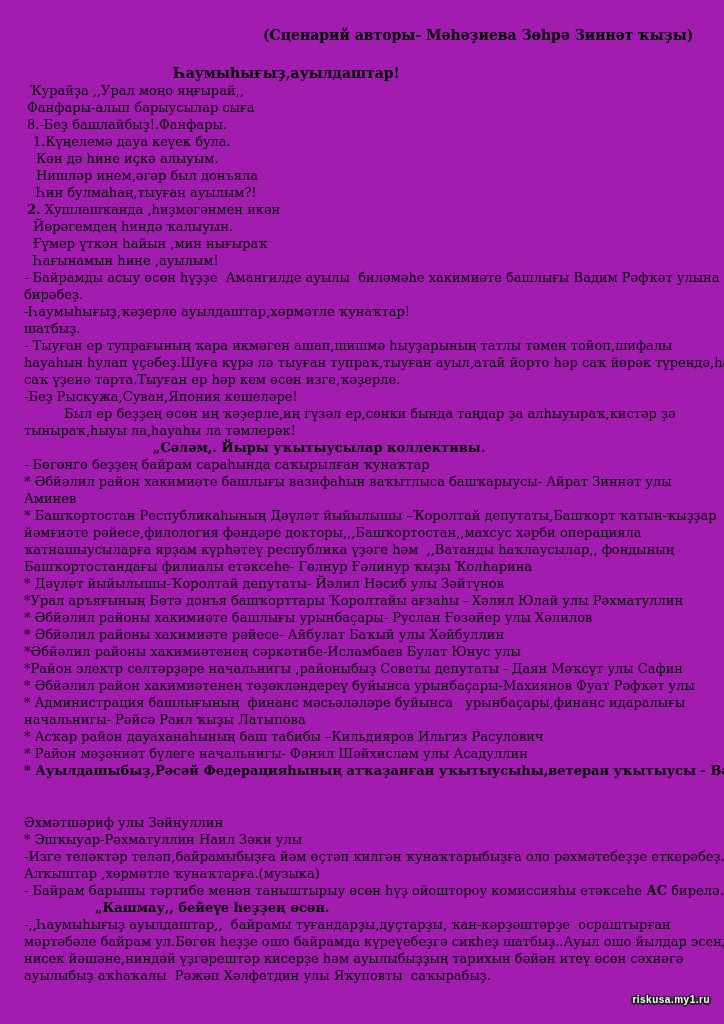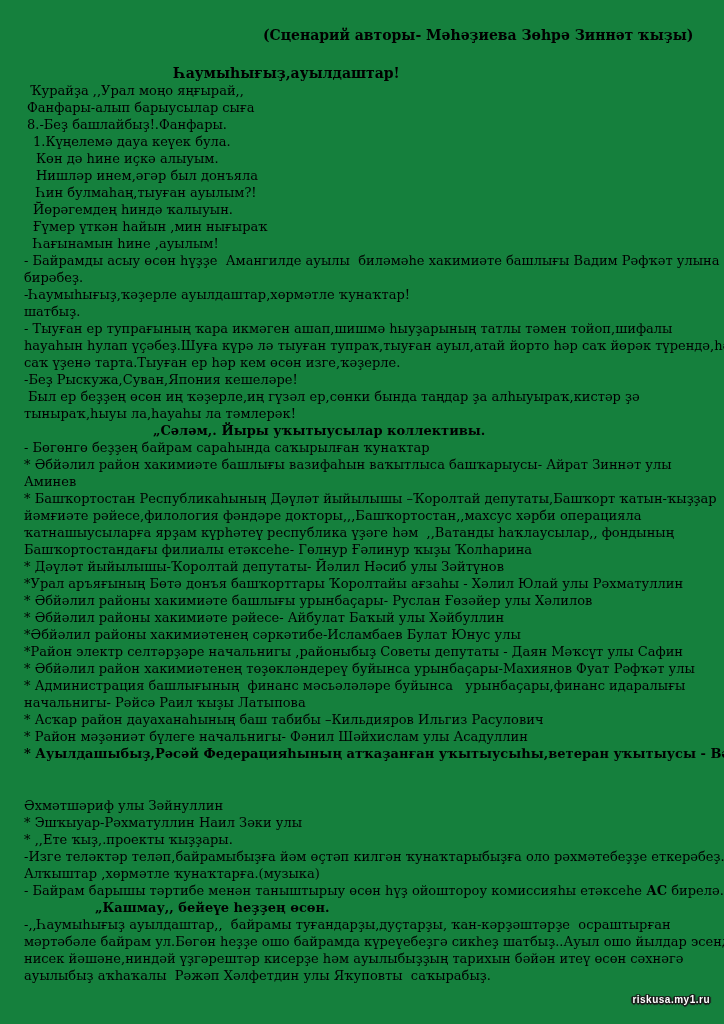--- a/index.html
+++ b/index.html
@@ -8,21 +8,21 @@
     background: #ffffff;
     overflow: hidden;
     position: relative;
     font-family: "DejaVu Serif", "Liberation Serif", serif;
     color: #000000;
   }
   .page {
     position: absolute;
     left: 0; top: 0;
     width: 724px; height: 1024px;
-    background: #15803d;
+    background: #a21caf;
   }
   .doc-body {
     position: absolute;
     top: 26px; left: 0;
     width: 724px;
   }
   .line {
     white-space: pre;
     font-size: 13px;
     line-height: 17px;
@@ -61,32 +61,33 @@
       <div class="line hdr" style="padding-left: 263px;"><span class="b">(Сценарий авторы- Мәһәҙиева Зөһрә Зиннәт ҡыҙы)</span></div>
       <div class="line blank" style="padding-left: 0px;"></div>
       <div class="line hdr" style="padding-left: 173px;"><span class="b">Һаумыһығыҙ,ауылдаштар!</span></div>
       <div class="line" style="padding-left: 30px;"><span>Ҡурайҙа ,,Урал моңо яңғырай,,</span></div>
       <div class="line" style="padding-left: 27px;"><span>Фанфары-алып барыусылар сыға</span></div>
       <div class="line" style="padding-left: 27px;"><span>8.-Беҙ башлайбыҙ!.Фанфары.</span></div>
       <div class="line" style="padding-left: 33px;"><span>1.Күңелемә дауа кеүек була.</span></div>
       <div class="line" style="padding-left: 36px;"><span>Көн дә һине иҫкә алыуым.</span></div>
       <div class="line" style="padding-left: 36px;"><span>Нишләр инем,әгәр был донъяла</span></div>
       <div class="line" style="padding-left: 36px;"><span>Һин булмаһаң,тыуған ауылым?!</span></div>
+      <div class="line" style="padding-left: 27px;"><span class="b">2.</span><span> Хушлашҡанда ,һиҙмәгәнмен икән</span></div>
       <div class="line" style="padding-left: 33px;"><span>Йөрәгемдең һиндә ҡалыуын.</span></div>
       <div class="line" style="padding-left: 33px;"><span>Ғүмер үткән һайын ,мин нығыраҡ</span></div>
       <div class="line" style="padding-left: 33px;"><span>Һағынамын һине ,ауылым!</span></div>
       <div class="line" style="padding-left: 24px;"><span>- Байрамды асыу өсөн һүҙҙе  Амангилде ауылы  биләмәһе хакимиәте башлығы Вадим Рәфҡәт улына</span></div>
       <div class="line" style="padding-left: 24px;"><span>бирәбеҙ.</span></div>
       <div class="line" style="padding-left: 24px;"><span>-Һаумыһығыҙ,ҡәҙерле ауылдаштар,хөрмәтле ҡунаҡтар!</span></div>
       <div class="line" style="padding-left: 24px;"><span>шатбыҙ.</span></div>
       <div class="line" style="padding-left: 24px;"><span>- Тыуған ер тупрағының ҡара икмәген ашап,шишмә һыуҙарының татлы тәмен тойоп,шифалы</span></div>
       <div class="line" style="padding-left: 24px;"><span>һауаһын һулап үҫәбеҙ.Шуға күрә лә тыуған тупраҡ,тыуған ауыл,атай йорто һәр саҡ йөрәк түрендә,һәр</span></div>
       <div class="line" style="padding-left: 24px;"><span>саҡ үҙенә тарта.Тыуған ер һәр кем өсөн изге,ҡәҙерле.</span></div>
       <div class="line" style="padding-left: 24px;"><span>-Беҙ Рыскужа,Суван,Япония кешеләре!</span></div>
-      <div class="line" style="padding-left: 28px;"><span>Был ер беҙҙең өсөн иң ҡәҙерле,иң гүзәл ер,сөнки бында таңдар ҙа алһыуыраҡ,кистәр ҙә</span></div>
+      <div class="line" style="padding-left: 28px; margin-left: 36px;"><span>Был ер беҙҙең өсөн иң ҡәҙерле,иң гүзәл ер,сөнки бында таңдар ҙа алһыуыраҡ,кистәр ҙә</span></div>
       <div class="line" style="padding-left: 24px;"><span>тыныраҡ,һыуы ла,һауаһы ла тәмлерәк!</span></div>
       <div class="line" style="padding-left: 153px;"><span class="b">„Сәләм,. Йыры уҡытыусылар коллективы.</span></div>
       <div class="line" style="padding-left: 24px;"><span>- Бөгөнгө беҙҙең байрам сараһында саҡырылған ҡунаҡтар</span></div>
       <div class="line" style="padding-left: 24px;"><span>* Әбйәлил район хакимиәте башлығы вазифаһын ваҡытлыса башҡарыусы- Айрат Зиннәт улы</span></div>
       <div class="line" style="padding-left: 24px;"><span>Аминев</span></div>
       <div class="line" style="padding-left: 24px;"><span>* Башҡортостан Республикаһының Дәүләт йыйылышы –Ҡоролтай депутаты,Башҡорт ҡатын-ҡыҙҙар</span></div>
       <div class="line" style="padding-left: 24px;"><span>йәмғиәте рәйесе,филология фәндәре докторы,,,Башҡортостан,,махсус хәрби операцияла</span></div>
       <div class="line" style="padding-left: 24px;"><span>ҡатнашыусыларға ярҙам күрһәтеү республика үҙәге һәм  ,,Ватанды һаҡлаусылар,, фондының</span></div>
       <div class="line" style="padding-left: 24px;"><span>Башҡортостандағы филиалы етәксеһе- Гөлнур Ғәлинур ҡыҙы Ҡолһарина</span></div>
       <div class="line" style="padding-left: 24px;"><span>* Дәүләт йыйылышы-Ҡоролтай депутаты- Йәлил Нәсиб улы Зәйтүнов</span></div>
@@ -96,21 +97,20 @@
       <div class="line" style="padding-left: 24px;"><span>*Әбйәлил районы хакимиәтенең сәркәтибе-Исламбаев Булат Юнус улы</span></div>
       <div class="line" style="padding-left: 24px;"><span>*Район электр селтәрҙәре начальнигы ,районыбыҙ Советы депутаты - Даян Мәҡсүт улы Сафин</span></div>
       <div class="line" style="padding-left: 24px;"><span>* Әбйәлил район хакимиәтенең төҙөкләндереү буйынса урынбаҫары-Махиянов Фуат Рәфҡәт улы</span></div>
       <div class="line" style="padding-left: 24px;"><span>* Администрация башлығының  финанс мәсьәләләре буйынса   урынбаҫары,финанс идаралығы</span></div>
       <div class="line" style="padding-left: 24px;"><span>начальнигы- Рәйсә Раил ҡыҙы Латыпова</span></div>
       <div class="line" style="padding-left: 24px;"><span>* Асҡар район дауаханаһының баш табибы –Кильдияров Ильгиз Расулович</span></div>
       <div class="line" style="padding-left: 24px;"><span>* Район мәҙәниәт бүлеге начальнигы- Фәнил Шәйхислам улы Асадуллин</span></div>
       <div class="line" style="padding-left: 24px; font-weight: bold;"><span>* Ауылдашыбыҙ,Рәсәй Федерацияһының атҡаҙанған уҡытыусыһы,ветеран уҡытыусы - Вәлит</span></div>
       <div class="line" style="padding-left: 24px; margin-top: 35px;"><span>Әхмәтшәриф улы Зәйнуллин</span></div>
       <div class="line" style="padding-left: 24px;"><span>* Эшҡыуар-Рәхматуллин Наил Зәки улы</span></div>
-      <div class="line" style="padding-left: 24px;"><span>* ,,Ете ҡыҙ,.проекты ҡыҙҙары.</span></div>
       <div class="line" style="padding-left: 24px;"><span>-Изге теләктәр теләп,байрамыбыҙға йәм өҫтәп килгән ҡунаҡтарыбыҙға оло рәхмәтебеҙҙе еткерәбеҙ.</span></div>
       <div class="line" style="padding-left: 24px;"><span>Алҡыштар ,хөрмәтле ҡунаҡтарға.(музыка)</span></div>
       <div class="line" style="padding-left: 24px;"><span>- Байрам барышы тәртибе менән таныштырыу өсөн һүҙ ойоштороу комиссияһы етәксеһе </span><span class="b">АС</span><span> бирелә.</span></div>
       <div class="line" style="padding-left: 95px;"><span class="b">„Кашмау,, бейеүе һеҙҙең өсөн.</span></div>
       <div class="line" style="padding-left: 24px;"><span>-,,Һаумыһығыҙ ауылдаштар,,  байрамы туғандарҙы,дуҫтарҙы, ҡан-кәрҙәштәрҙе  осраштырған</span></div>
       <div class="line" style="padding-left: 24px;"><span>мәртәбәле байрам ул.Бөгөн һеҙҙе ошо байрамда күреүебеҙгә сикһеҙ шатбыҙ..Ауыл ошо йылдар эсендә</span></div>
       <div class="line" style="padding-left: 24px;"><span>нисек йәшәне,ниндәй үҙгәрештәр кисерҙе һәм ауылыбыҙҙың тарихын бәйән итеү өсөн сәхнәгә</span></div>
       <div class="line" style="padding-left: 24px;"><span>ауылыбыҙ аҡһаҡалы  Рәжәп Хәлфетдин улы Яҡуповты  саҡырабыҙ.</span></div>
     </div>
   <div class="watermark">riskusa.my1.ru</div>

